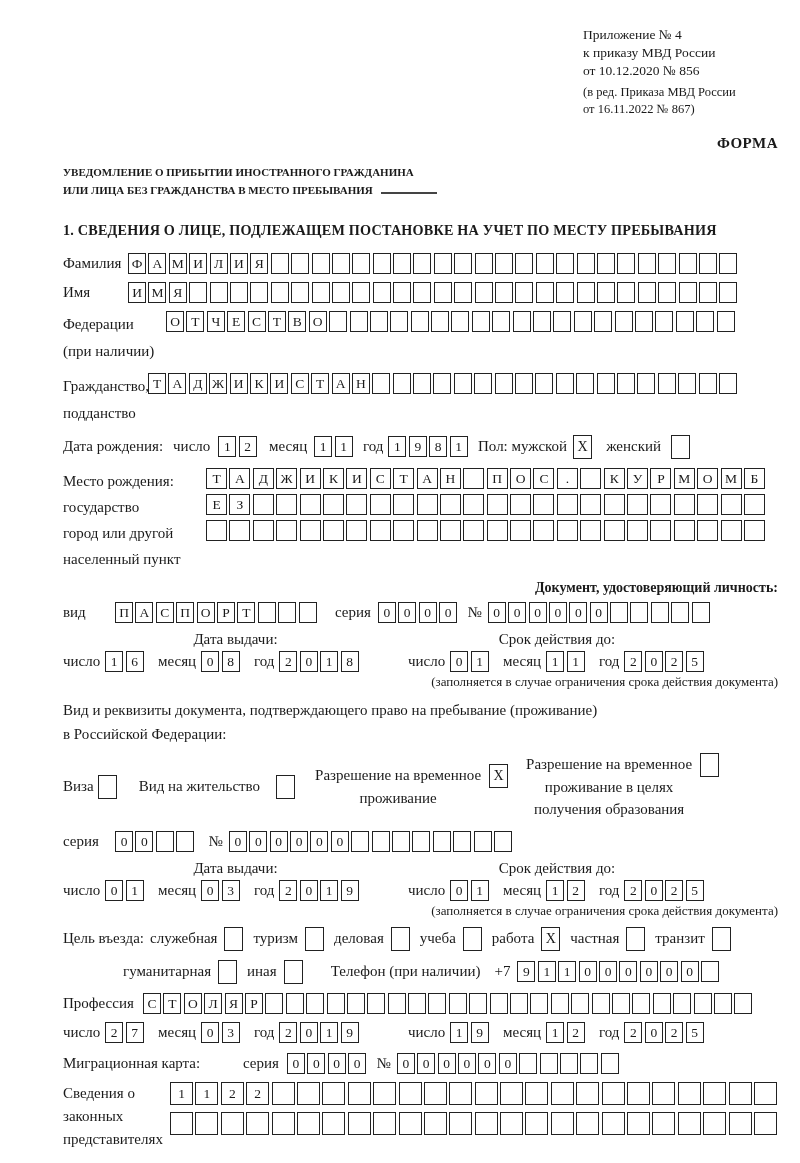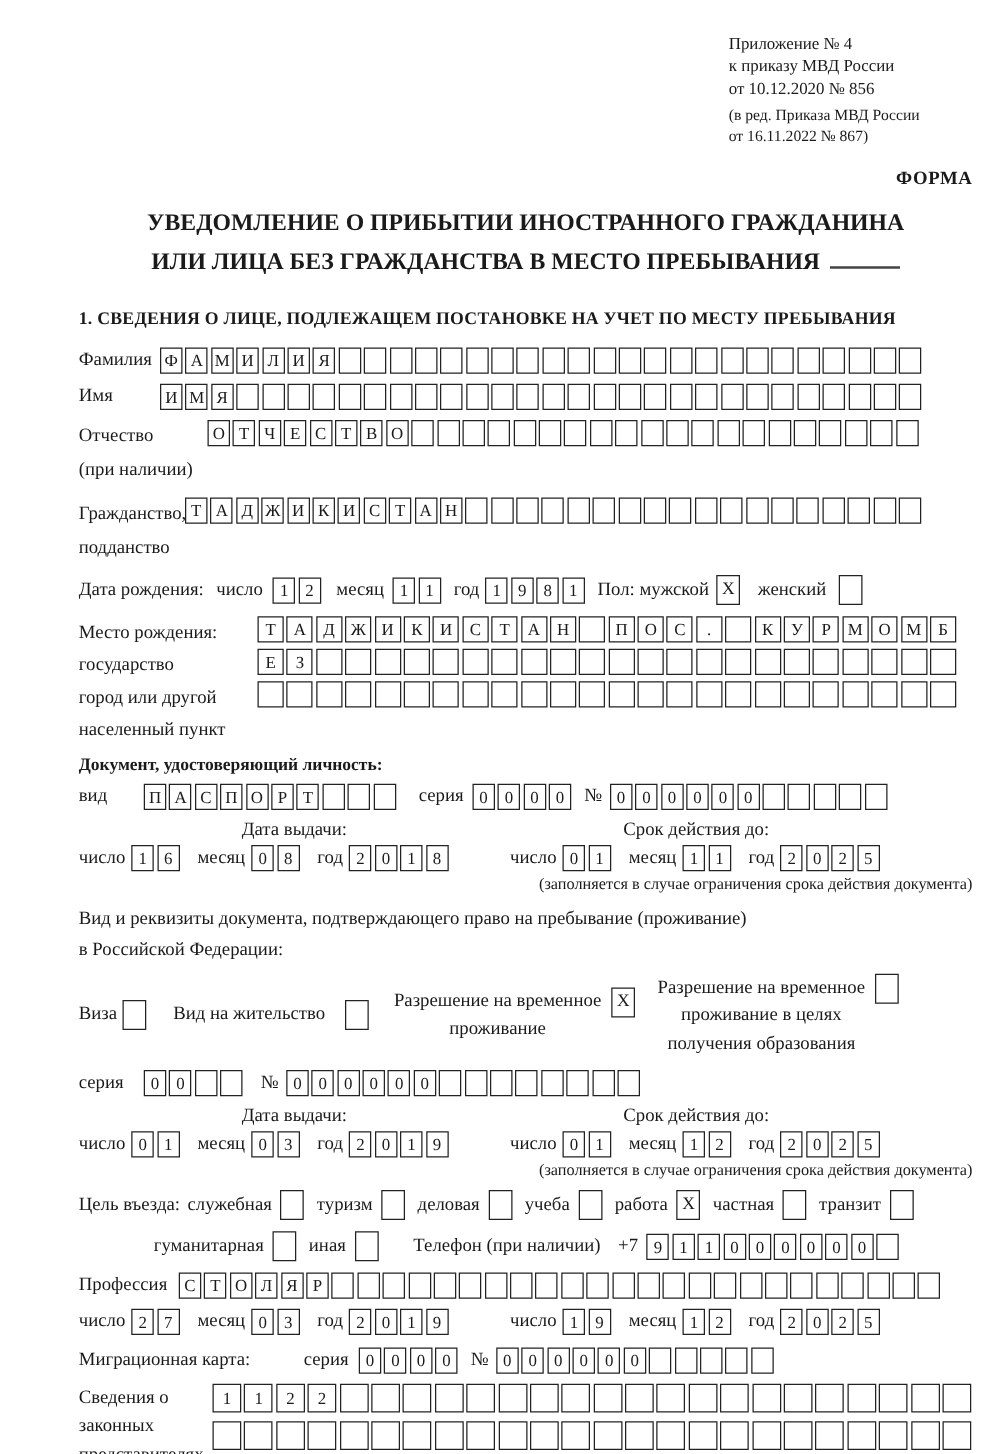--- a/index.html
+++ b/index.html
@@ -3,38 +3,38 @@
 <meta charset="utf-8">
 <style>
   html,body{margin:0;padding:0;background:#fff;}
   .page{position:relative;width:800px;min-height:1163px;box-sizing:border-box;
         padding:26px 22px 20px 63px;font-family:"Liberation Serif","DejaVu Serif",serif;
         color:#1a1a1a;font-size:15px;}
   
   .hdr{margin-left:auto;width:195px;line-height:1.35;font-size:13.5px;}
   .hdr .ed{font-size:12.5px;margin-top:3px;}
   .forma{text-align:right;font-weight:bold;margin-top:18px;font-size:15px;letter-spacing:.5px;}
-  .title{text-align:center;font-weight:bold;font-size:19px;margin-top:12px;line-height:1.6;}
+  .title{text-align:left;font-weight:bold;font-size:11px;margin-top:12px;line-height:1.6;}
   .blankline{display:inline-block;width:56px;border-bottom:2px solid #444;height:.9em;margin-left:8px;}
   .sect{font-weight:bold;font-size:14.2px;margin-top:22px;margin-bottom:14px;letter-spacing:.2px;}
   
   .frow{display:flex;align-items:flex-start;margin-bottom:8px;}
   .lbl{flex:none;padding-top:2px;}
   .boxes{display:flex;flex-wrap:nowrap;}
   .box{flex:none;box-sizing:content-box;width:16px;height:19px;border:1.6px solid #222;
        margin-right:2.4px;text-align:center;font-size:13.5px;line-height:19px;background:#fff;}
   .boxes.wide .box{width:19px;}
   .boxes.xwide .box{width:21px;height:21px;line-height:21px;}
   .lblcol{flex:none;line-height:27px;}
   .boxcol .boxes{margin-bottom:5px;}
   
   .cbox{display:inline-block;box-sizing:content-box;width:17px;height:22px;border:1.6px solid #222;
         text-align:center;line-height:22px;font-size:14px;vertical-align:middle;background:#fff;}
   
-  .cheading{text-align:left;font-weight:bold;font-size:14px;margin:4px 0 6px 0;}
+  .cheading{text-align:right;font-weight:bold;font-size:14px;margin:4px 0 6px 0;}
   
   .dwrap{display:flex;margin-bottom:2px;}
   .dcol{flex:none;}
   .dcol.left{width:345px;}
   .dhead{text-align:center;margin-bottom:3px;}
   .drow{display:flex;align-items:center;}
   .dl{margin-right:5px;}
   .dgap{margin-left:12px;}
   .note{font-size:13px;text-align:right;margin:2px 0 8px 0;}
   
@@ -136,21 +136,21 @@
         <span class="box"></span>
         <span class="box"></span>
         <span class="box"></span>
         <span class="box"></span>
         <span class="box"></span>
       </span>
   </div>
 
   <div class="frow">
     <span class="lblcol" style="width:103px">
-      <div>Отчество</div>
+      <div>Федерации</div>
       <div>(при наличии)</div>
     </span>
     <span class="boxes">
         <span class="box">О</span>
         <span class="box">Т</span>
         <span class="box">Ч</span>
         <span class="box">Е</span>
         <span class="box">С</span>
         <span class="box">Т</span>
         <span class="box">В</span>

